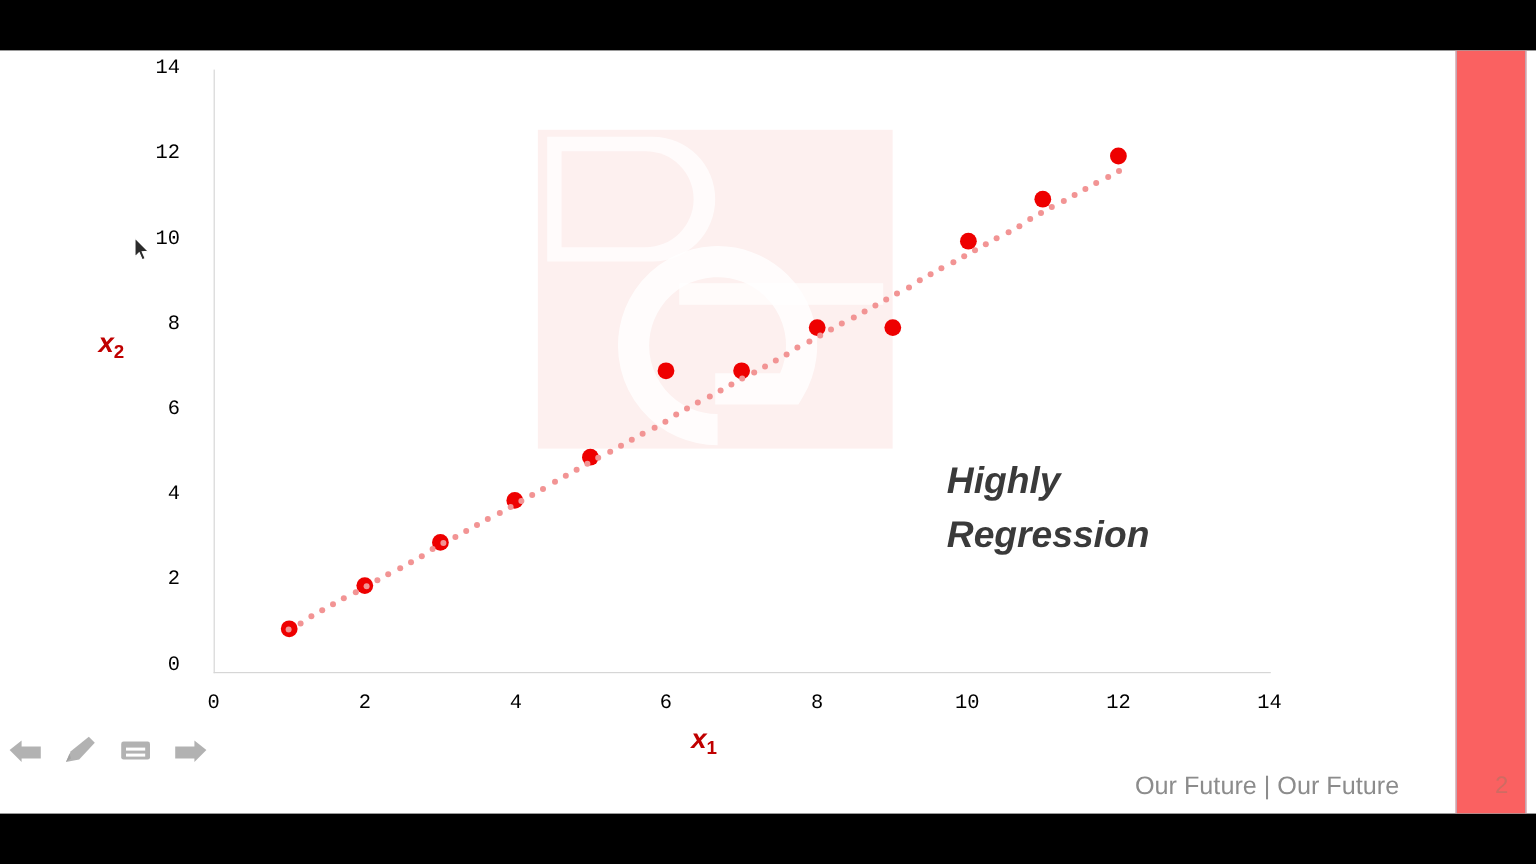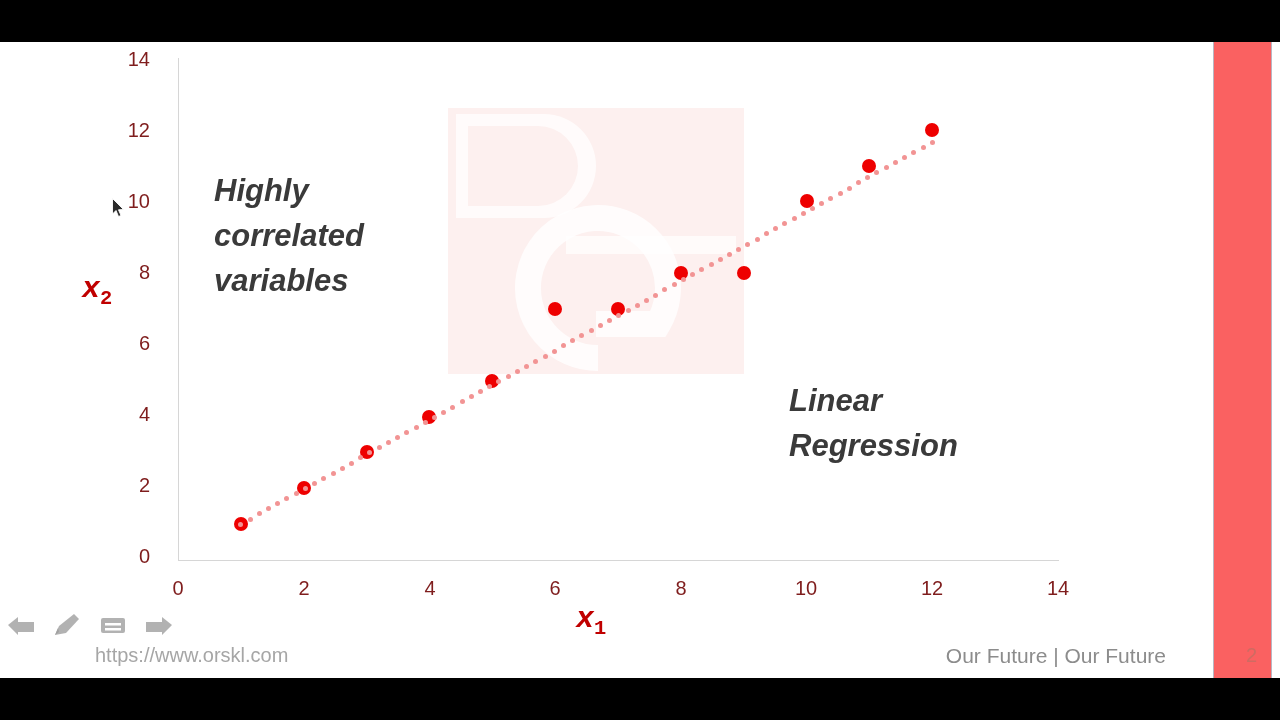--- a/index.html
+++ b/index.html
@@ -77,42 +77,42 @@
   #x-axis-line {
     left: 178px;
     top: 518px;
     width: 881px;
     height: 1px;
   }
 
   
   .tick {
     position: absolute;
-    color: #7f1d1d;
-    font-size: 20px;
-    font-family: Liberation Sans, sans-serif;
+    color: #000000;
+    font-size: 17px;
+    font-family: Liberation Mono, monospace;
     white-space: nowrap;
   }
   .ytick {
     text-align: right;
     width: 44px;
   }
   .xtick {
     text-align: center;
     width: 44px;
   }
 
   
   .axis-title {
     position: absolute;
     color: #c00000;
-    font-family: Liberation Mono, monospace;
+    font-family: Liberation Sans, sans-serif;
     font-style: italic;
     font-weight: bold;
-    font-size: 30px;
+    font-size: 23px;
     white-space: nowrap;
   }
   .axis-title sub {
     font-size: 0.68em;
     font-style: normal;
     font-weight: bold;
   }
   #y-axis-title { left: 82px; top: 230px; }
   #x-axis-title { left: 576px; top: 560px; }
 
@@ -351,27 +351,23 @@
           <div class="trend-dot" style="left: 886.19px; top: 125.723px; background: rgb(242, 148, 148);"></div>
           <div class="trend-dot" style="left: 895.41px; top: 120.631px; background: rgb(242, 148, 148);"></div>
           <div class="trend-dot" style="left: 904.629px; top: 115.539px; background: rgb(242, 148, 148);"></div>
           <div class="trend-dot" style="left: 913.848px; top: 110.448px; background: rgb(242, 148, 148);"></div>
           <div class="trend-dot" style="left: 923.067px; top: 105.356px; background: rgb(242, 148, 148);"></div>
           <div class="trend-dot" style="left: 932.286px; top: 100.264px; background: rgb(242, 148, 148);"></div>
         </div>
 
     </div>
 
-    <div class="callout" id="callout-highly">Highly
-correlated
-variables</div>
-    <div class="callout" id="callout-linear">Linear
+    <div class="callout" id="callout-linear">Highly
 Regression</div>
 
-    <div id="footer-url">https://www.orskl.com</div>
     <div id="footer-tagline">Our Future | Our Future</div>
 
     <div id="red-band">
       <div id="slide-number">2</div>
     </div>
 
   </div>
 
   <div id="nav-bar">
     <svg class="nav-icon" viewBox="0 0 30 26">

